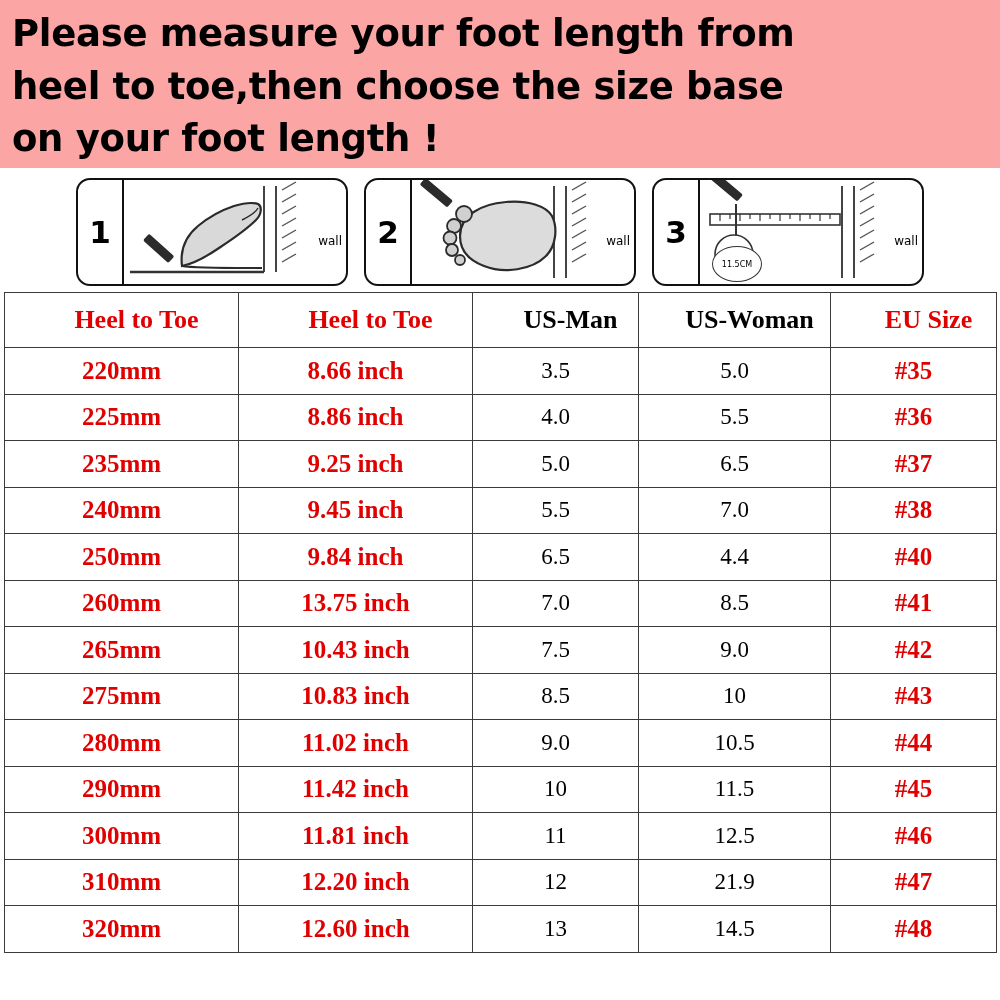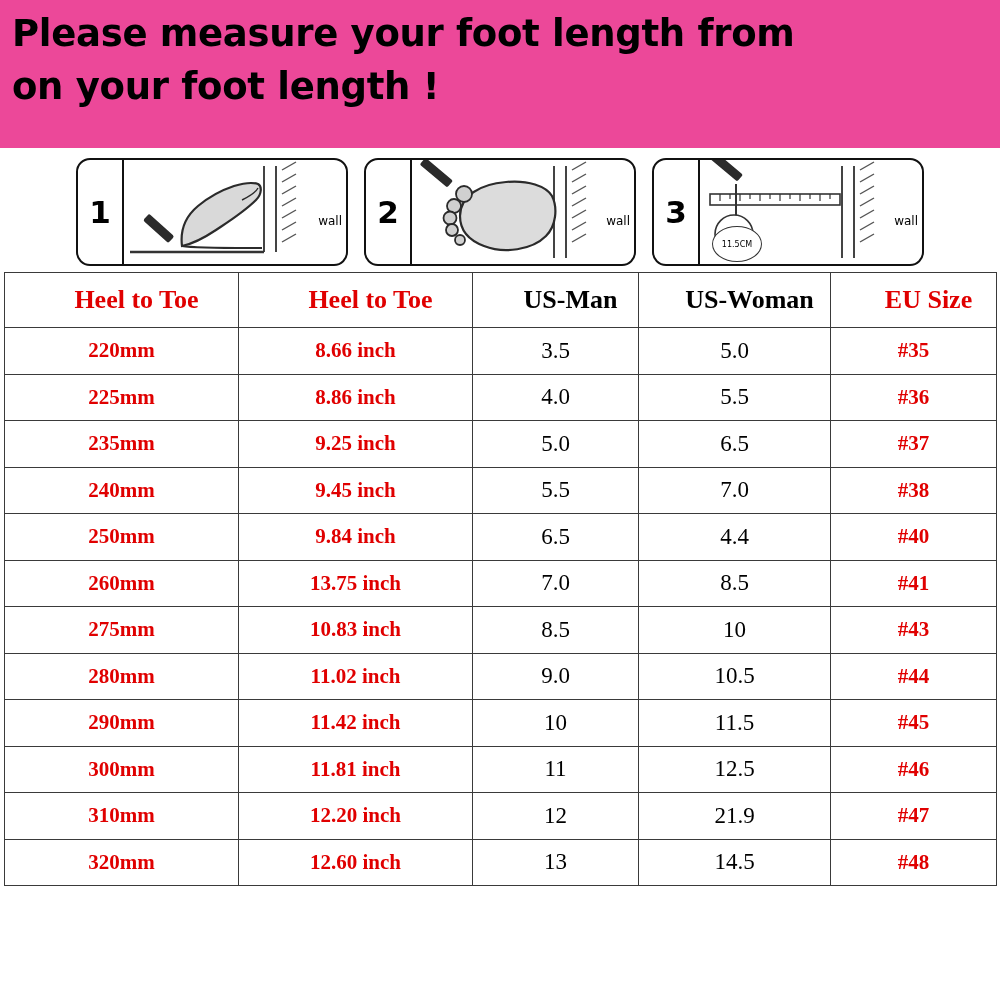--- a/index.html
+++ b/index.html
@@ -15,24 +15,24 @@
   }
   .page {
     position: relative;
     width: 1000px;
     height: 1000px;
     box-sizing: border-box;
   }
 
   
   .banner {
-    background: #ec4899;
+    background: #fca5a5;
     padding: 8px 10px 10px 12px;
     box-sizing: border-box;
-    height: 148px;
+    height: 168px;
   }
   .banner-text {
     font-family: "DejaVu Sans", sans-serif;
     font-weight: bold;
     font-size: 37px;
     line-height: 1.42;
     color: #000000;
     letter-spacing: -0.3px;
   }
 
@@ -132,40 +132,41 @@
   }
   .c-red {
     color: #e00000;
   }
   .c-black {
     color: #000000;
   }
   td.red-cell {
     color: #e00000;
     font-weight: bold;
-    font-size: 21px;
+    font-size: 25px;
   }
   td.black-cell {
     color: #000000;
     font-weight: normal;
     font-size: 23px;
   }
   .col-1 { width: 234px; }
   .col-2 { width: 234px; }
   .col-3 { width: 166px; }
   .col-4 { width: 192px; }
   .col-5 { width: 166px; }
 </style>
 </head>
 <body>
 
 <div class="page">
 
   <div class="banner">
     <div class="banner-text">Please measure your foot length from</div>
+    <div class="banner-text">heel to toe,then choose the size base</div>
     <div class="banner-text">on your foot length !</div>
   </div>
 
   <div class="steps">
 
     <div class="step-card">
       <div class="step-num">1</div>
       <div class="step-body">
         <svg width="226" height="108" viewBox="0 0 226 108">
           <line x1="140" y1="6" x2="140" y2="92" stroke="#444" stroke-width="2"></line>
@@ -312,20 +313,27 @@
           <td class="red-cell">#40</td>
         </tr>
         <tr>
           <td class="red-cell">260mm</td>
           <td class="red-cell">13.75 inch</td>
           <td class="black-cell">7.0</td>
           <td class="black-cell">8.5</td>
           <td class="red-cell">#41</td>
         </tr>
         <tr>
+          <td class="red-cell">265mm</td>
+          <td class="red-cell">10.43 inch</td>
+          <td class="black-cell">7.5</td>
+          <td class="black-cell">9.0</td>
+          <td class="red-cell">#42</td>
+        </tr>
+        <tr>
           <td class="red-cell">275mm</td>
           <td class="red-cell">10.83 inch</td>
           <td class="black-cell">8.5</td>
           <td class="black-cell">10</td>
           <td class="red-cell">#43</td>
         </tr>
         <tr>
           <td class="red-cell">280mm</td>
           <td class="red-cell">11.02 inch</td>
           <td class="black-cell">9.0</td>

